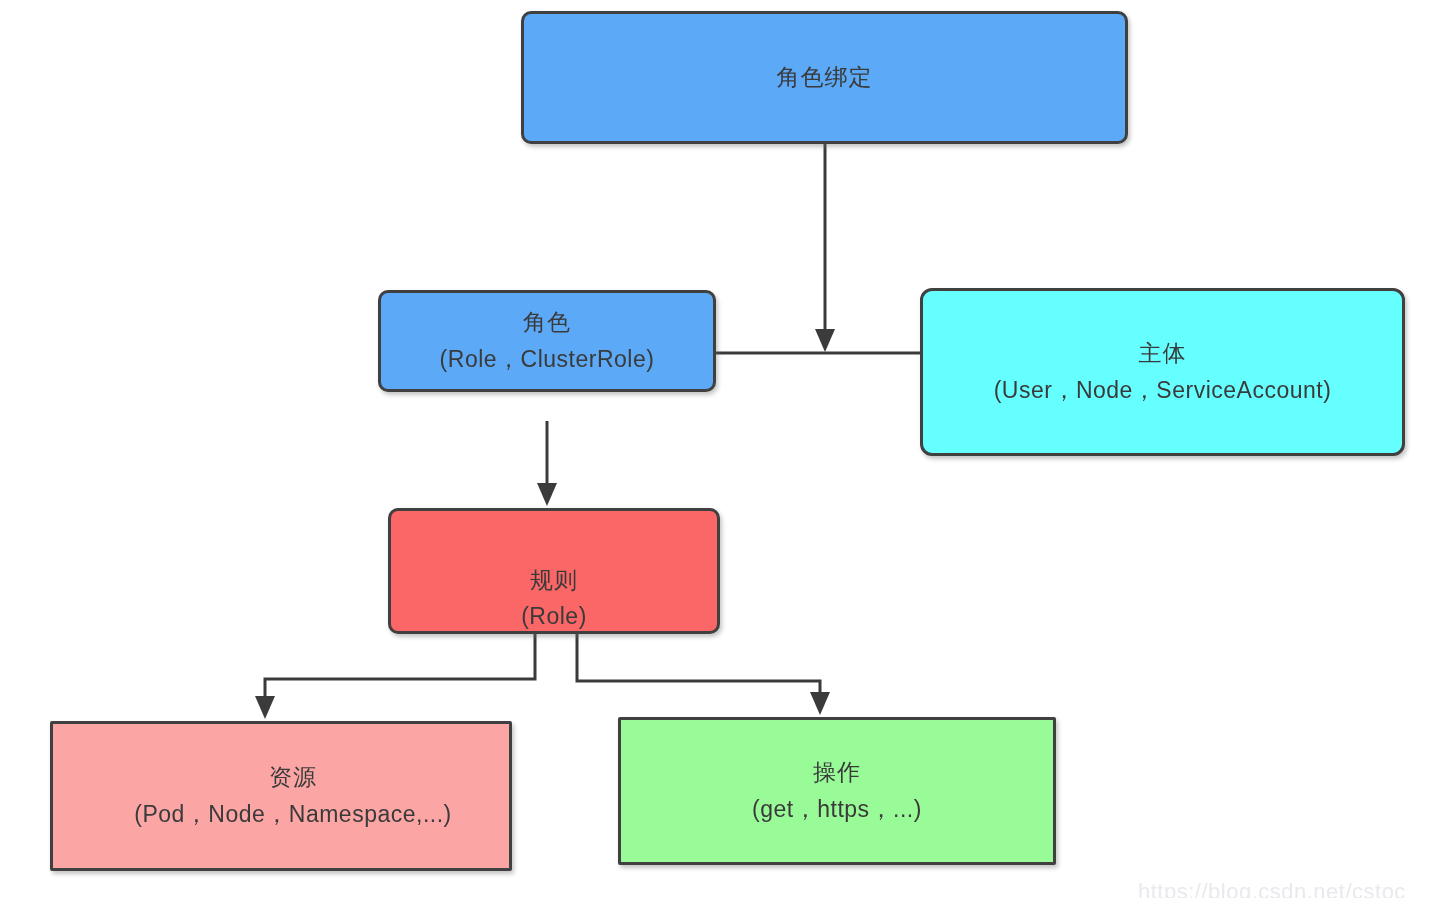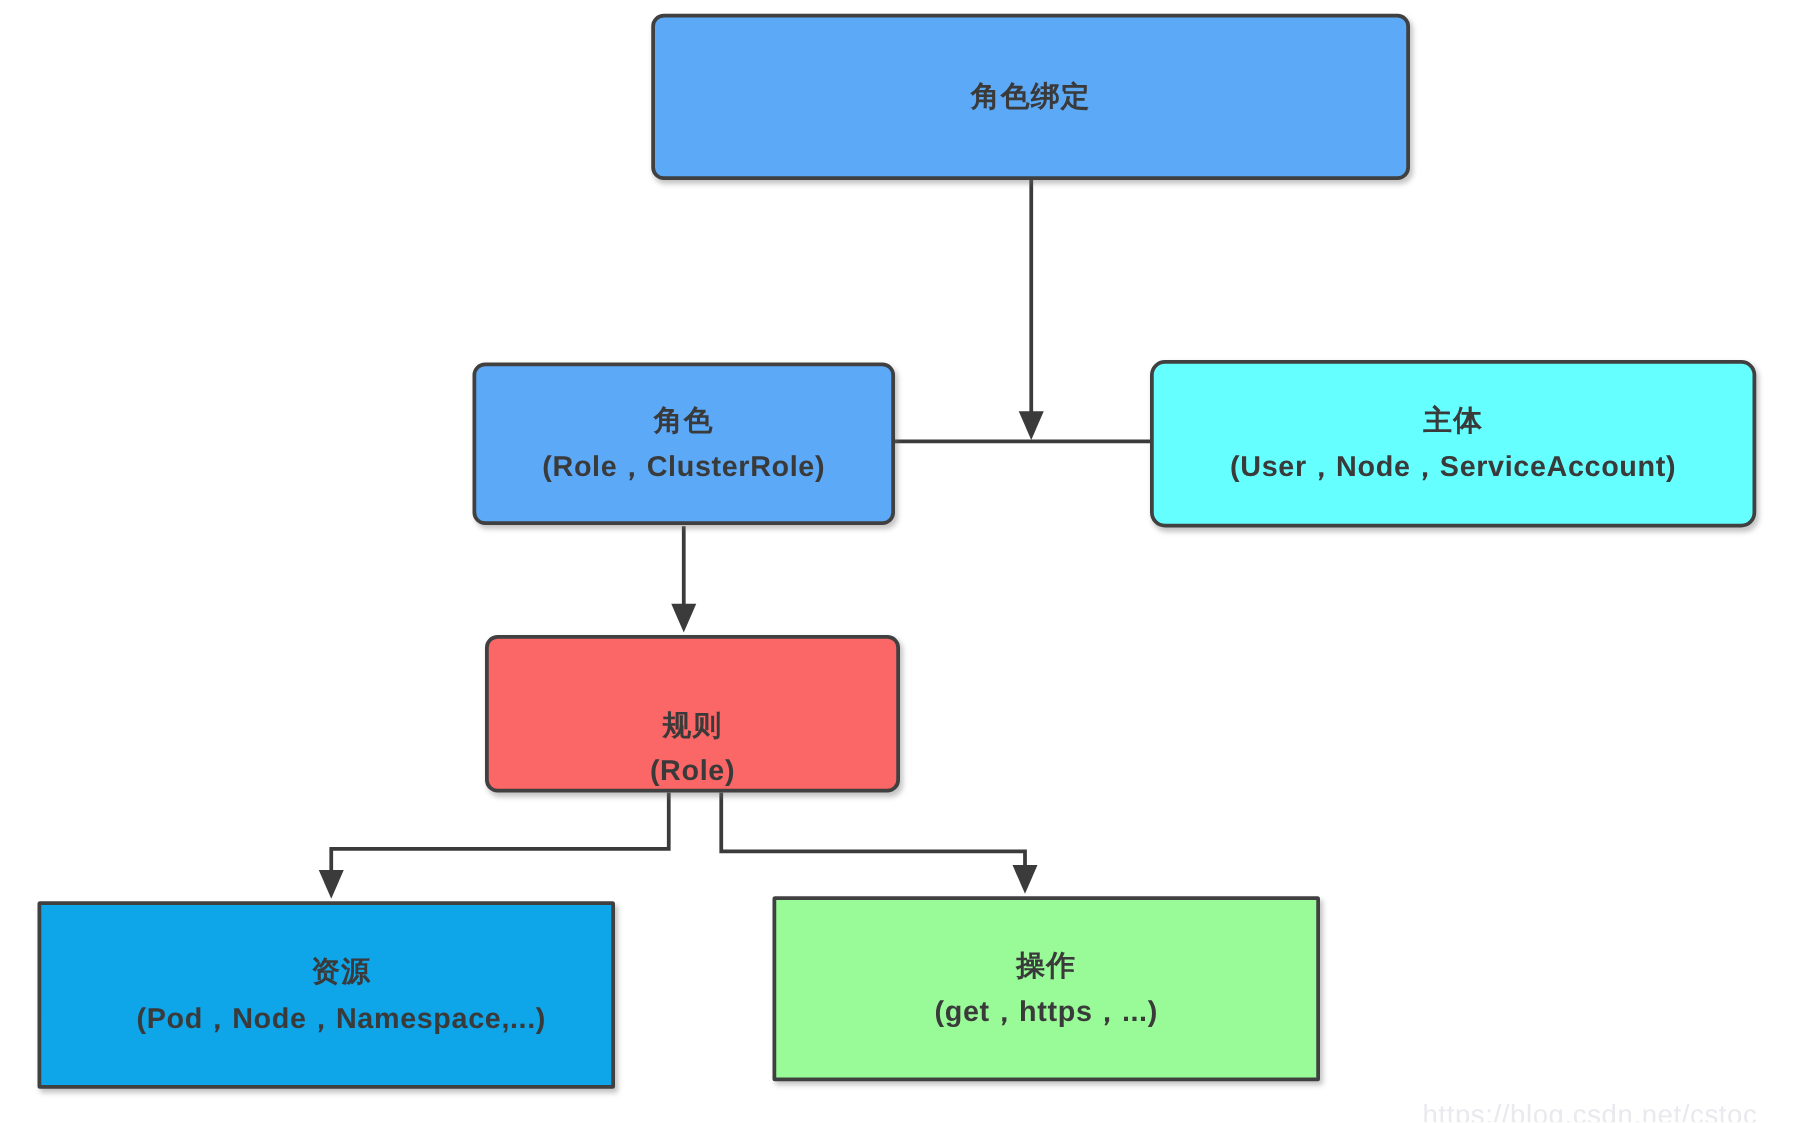--- a/index.html
+++ b/index.html
@@ -18,48 +18,48 @@
   .node {
     position: absolute;
     box-sizing: border-box;
     border: 3px solid #404040;
     display: flex;
     flex-direction: column;
     align-items: center;
     justify-content: center;
     gap: 9px;
     text-align: center;
-    font-weight: 700;
+    font-weight: 400;
     color: #3a3a3a;
     font-size: 23px;
     line-height: 1.2;
     box-shadow: 2px 3px 4px rgba(110,110,110,0.40);
   }
   .node .node-title { letter-spacing: 1px; }
   .node .node-subtitle { letter-spacing: 0.5px; }
 
   #node-role-binding {
     left: 521px; top: 11px; width: 607px; height: 133px;
     background: #5ca9f7; border-radius: 10px;
   }
   #node-role {
-    left: 378px; top: 290px; width: 338px; height: 130px;
+    left: 378px; top: 290px; width: 338px; height: 102px;
     background: #5ca9f7; border-radius: 10px;
   }
   #node-subject {
-    left: 920px; top: 288px; width: 485px; height: 134px;
+    left: 920px; top: 288px; width: 485px; height: 168px;
     background: #66ffff; border-radius: 12px;
   }
   #node-rule {
     left: 388px; top: 508px; width: 332px; height: 126px;
     background: #fb6666; border-radius: 10px; justify-content: flex-end;
   }
   #node-resource {
-    left: 30px; top: 721px; width: 462px; height: 150px;
-    background: #0ea5e9; border-radius: 2px; padding-left: 24px;
+    left: 50px; top: 721px; width: 462px; height: 150px;
+    background: #fca5a5; border-radius: 2px; padding-left: 24px;
   }
   #node-operation {
     left: 618px; top: 717px; width: 438px; height: 148px;
     background: #98fb98; border-radius: 2px;
   }
 
   #connector-layer {
     position: absolute;
     left: 0; top: 0;
     width: 1447px; height: 898px;

